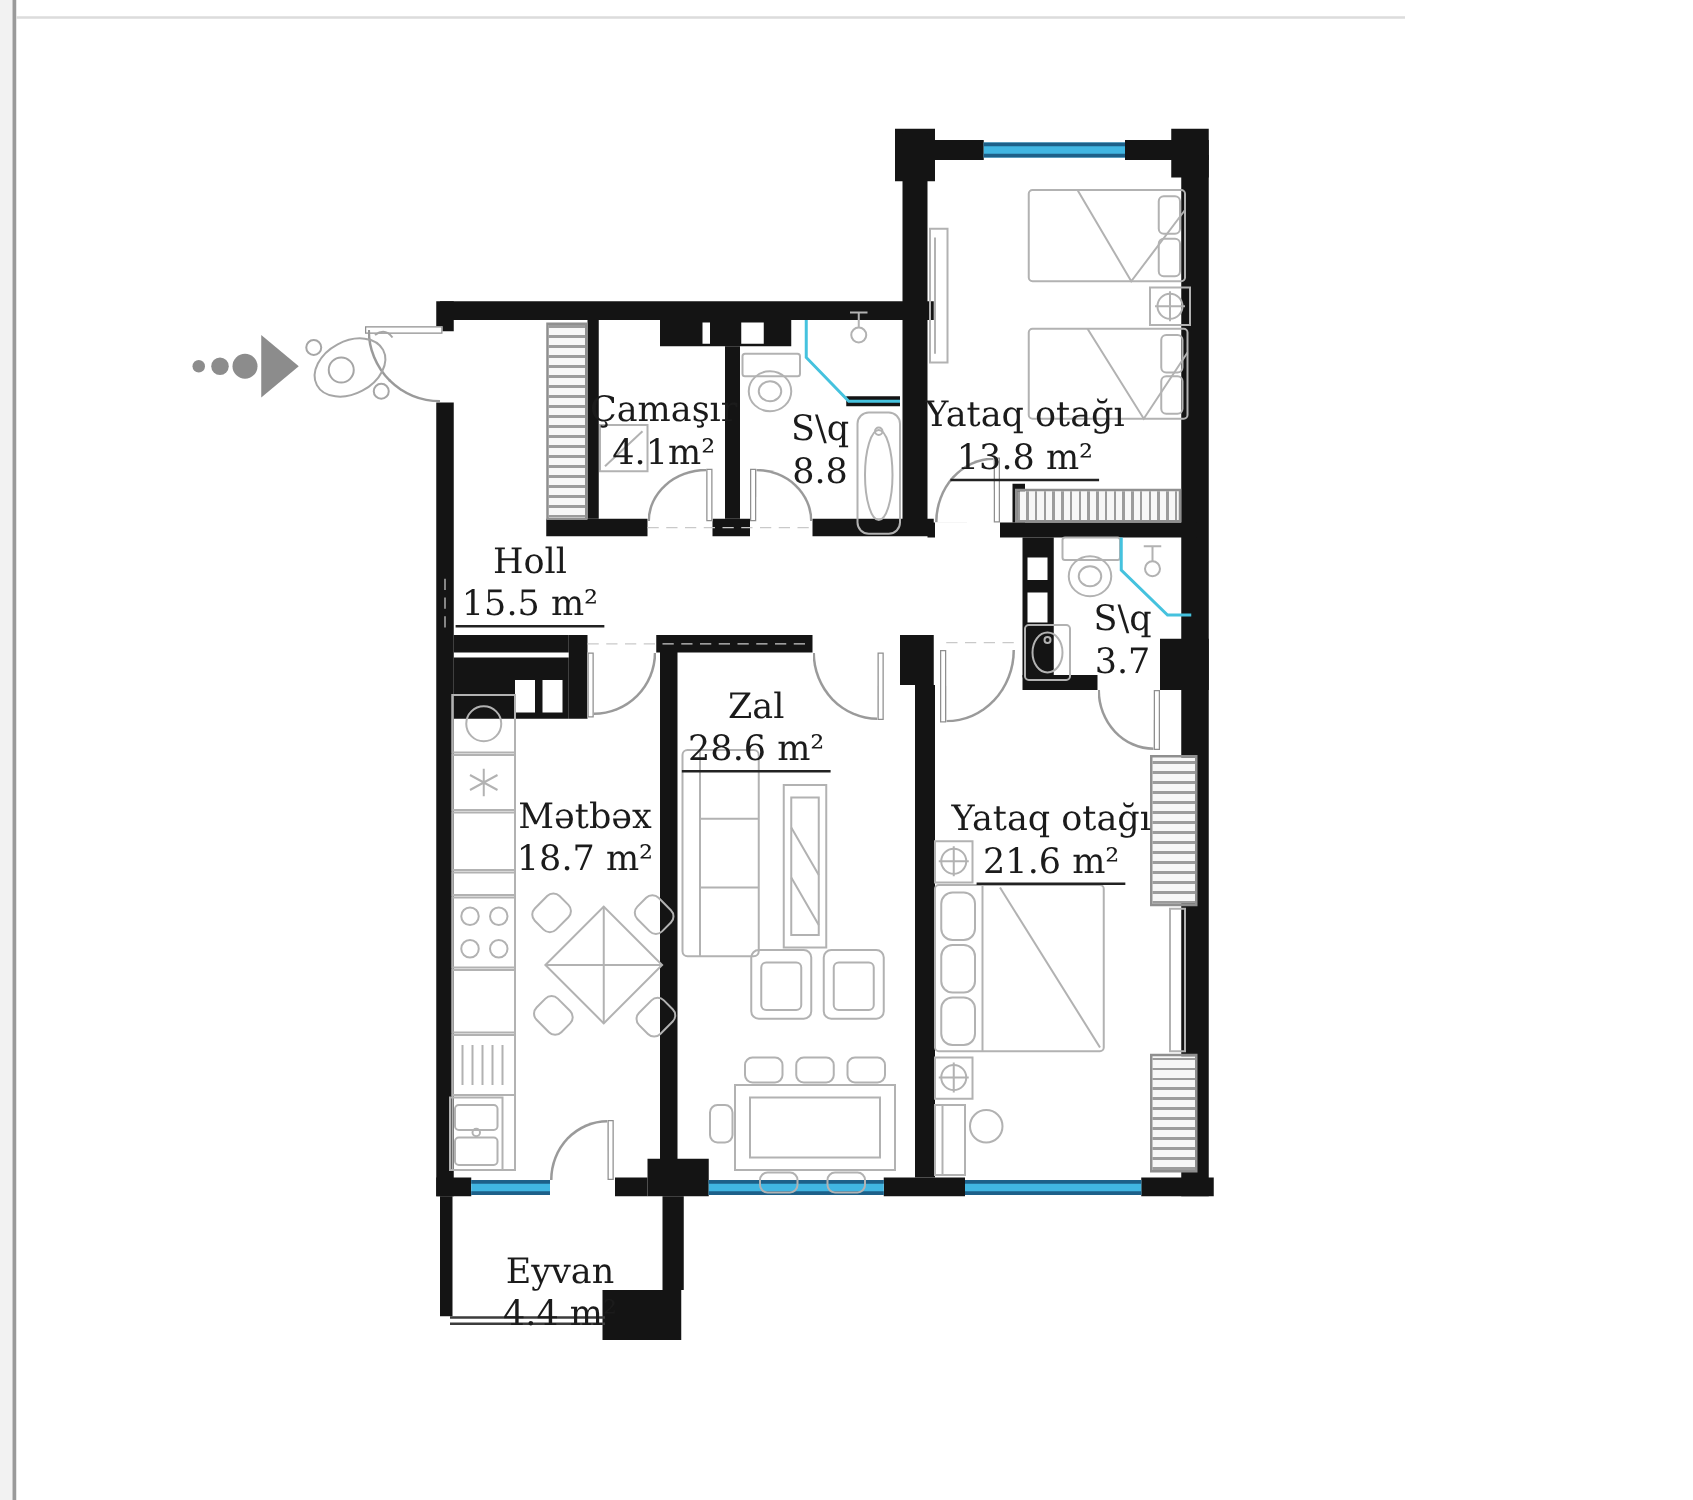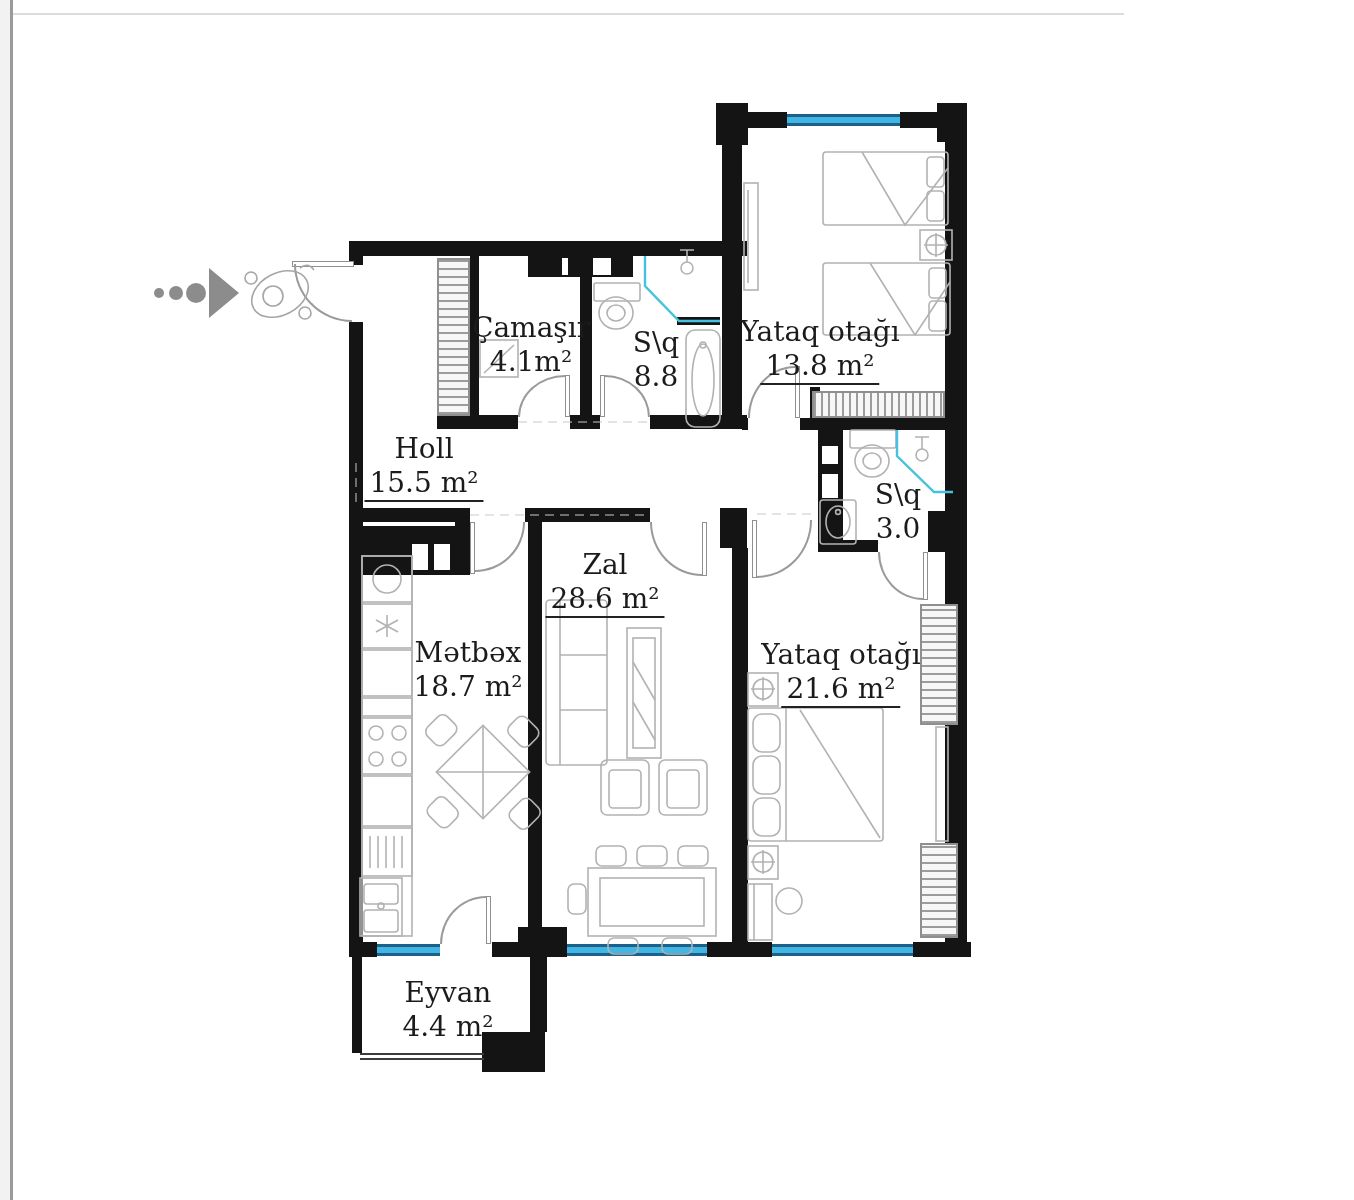--- a/index.html
+++ b/index.html
@@ -322,33 +322,33 @@
     <div class="room-label" style="left:820px;top:315px">
       <div class="room-name">Yataq otağı</div>
       <div class="room-area ul">13.8 m²</div>
     </div>
     <div class="room-label" style="left:424px;top:432px">
       <div class="room-name">Holl</div>
       <div class="room-area ul">15.5 m²</div>
     </div>
     <div class="room-label" style="left:898px;top:478px">
       <div class="room-name">S\q</div>
-      <div class="room-area">3.0</div>
+      <div class="room-area">3.7</div>
     </div>
     <div class="room-label" style="left:605px;top:548px">
       <div class="room-name">Zal</div>
       <div class="room-area ul">28.6 m²</div>
     </div>
     <div class="room-label" style="left:468px;top:636px">
       <div class="room-name">Mətbəx</div>
       <div class="room-area">18.7 m²</div>
     </div>
     <div class="room-label" style="left:841px;top:638px">
       <div class="room-name">Yataq otağı</div>
       <div class="room-area ul">21.6 m²</div>
     </div>
-    <div class="room-label" style="left:448px;top:976px">
+    <div class="room-label" style="left:448px;top:1000px">
       <div class="room-name">Eyvan</div>
       <div class="room-area">4.4 m²</div>
     </div>
 
   </div>
 </div>
 
 </body></html>

